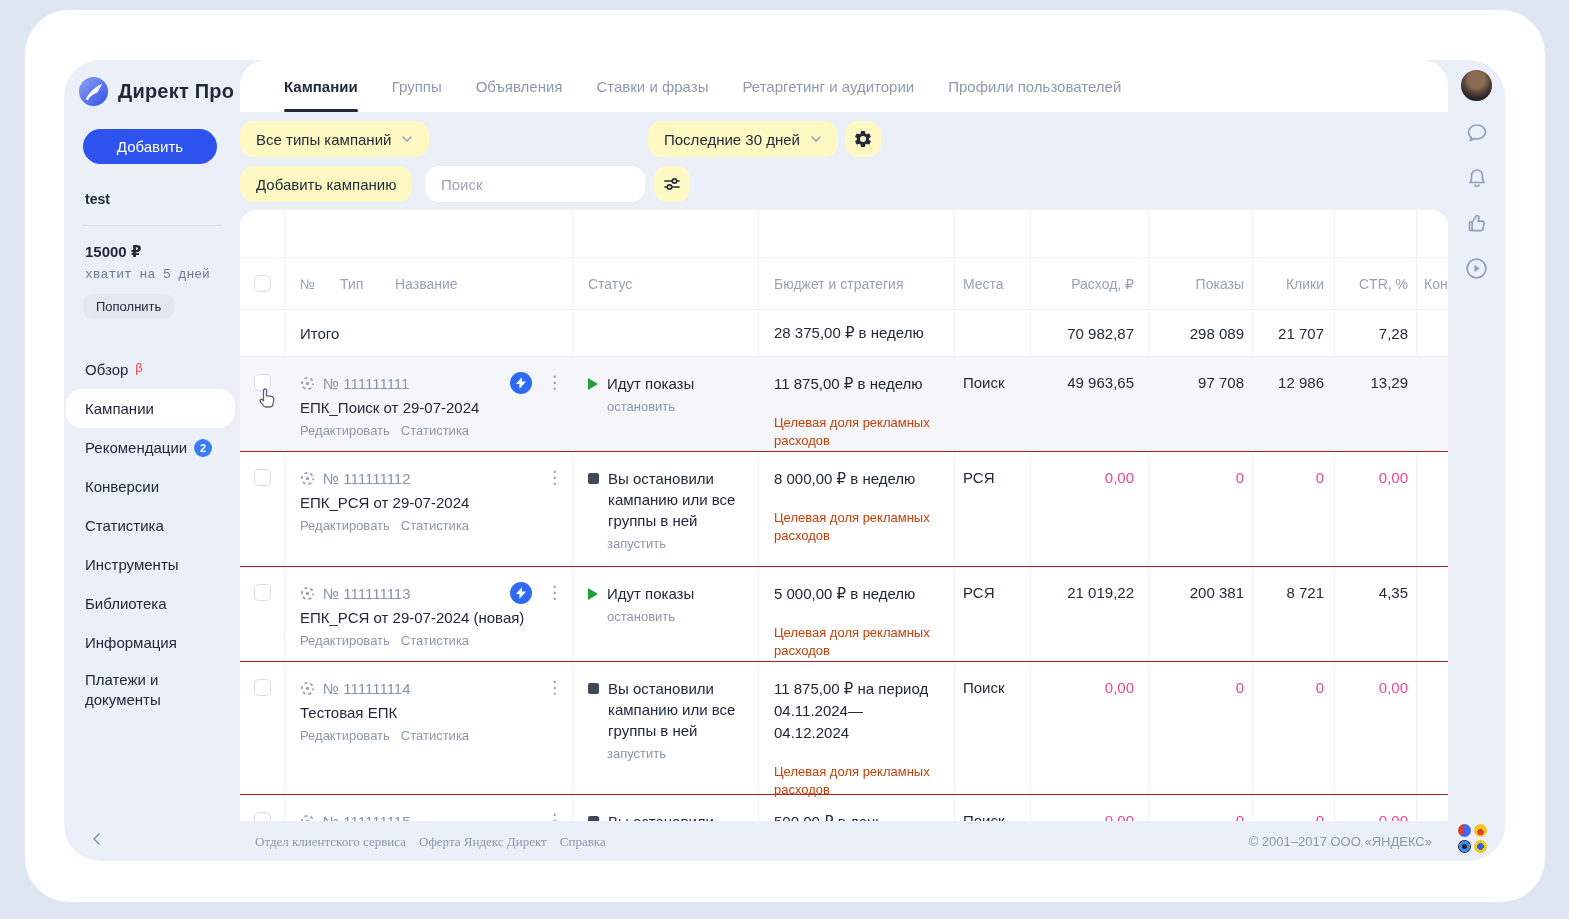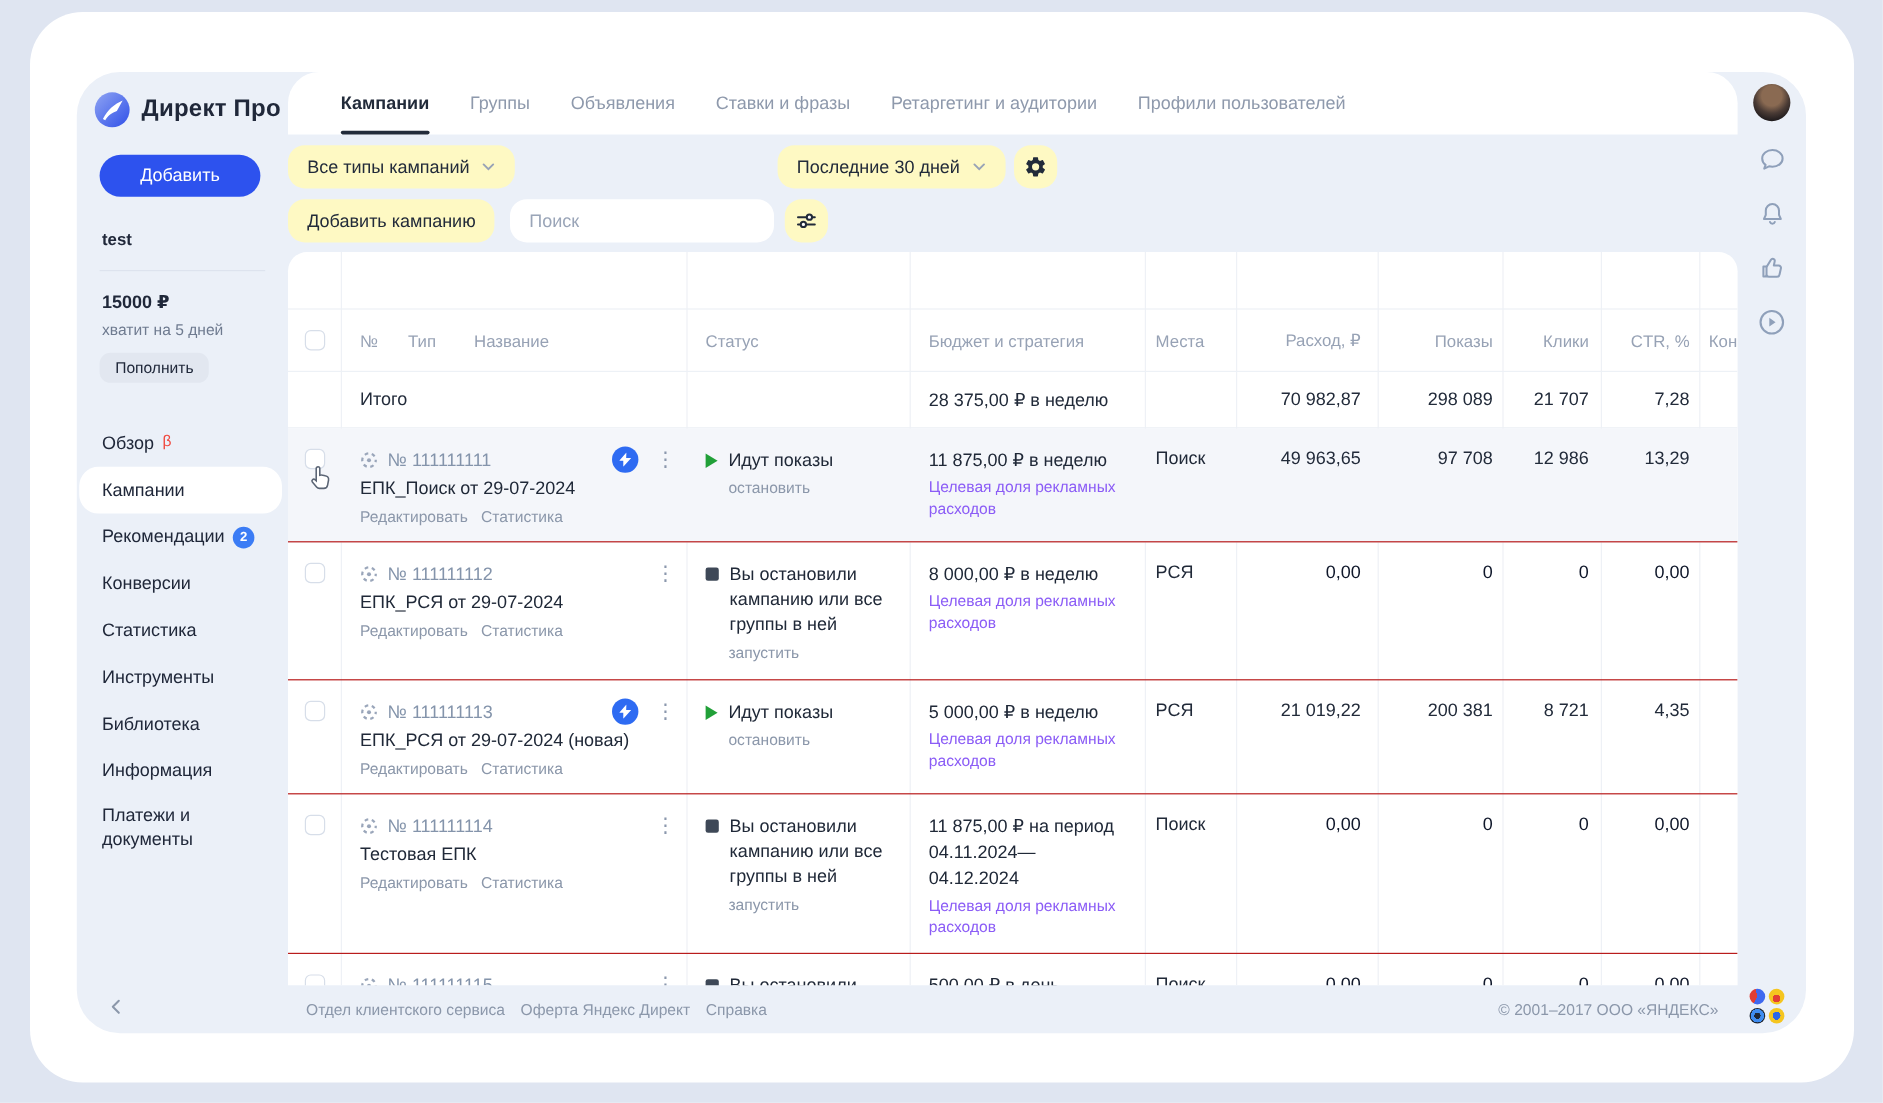--- a/index.html
+++ b/index.html
@@ -11,21 +11,21 @@
 
   
   .sidebar { position:absolute; left:0; top:0; width:176px; height:801px; }
   .brand { position:absolute; left:14px; top:16px; display:flex; align-items:center; gap:9px; }
   .brand-ico { width:31px; height:31px; }
   .brand-txt { font-size:20px; font-weight:700; color:#20283a; letter-spacing:.2px; }
   .btn-add { position:absolute; left:19px; top:69px; width:134px; height:35px; background:#2d52ee; border:none; border-radius:18px; color:#fff; font-size:15px; font-weight:500; font-family:inherit; cursor:pointer; }
   .acct { position:absolute; left:21px; top:131px; font-size:14px; font-weight:700; color:#20283a; }
   .side-div { position:absolute; left:19px; top:165px; width:138px; height:1px; background:#dde3ee; }
   .balance { position:absolute; left:21px; top:183px; font-size:15px; font-weight:700; color:#20283a; }
-  .balance-hint { position:absolute; left:21px; top:207px; font-size:13px; color:#6f7b90; }
+  .balance-hint { position:absolute; left:21px; top:207px; font-size:13px; color:#6f7b90;font-family:Liberation Mono, monospace; }
   .btn-topup { position:absolute; left:19px; top:234px; height:25px; padding:0 13px; background:#e2e7f0; border:none; border-radius:9px; font-size:13px; font-weight:500; color:#20283a; font-family:inherit; cursor:pointer; }
   .menu { position:absolute; left:0; top:290px; width:176px; display:flex; flex-direction:column; }
   .side-item { position:relative; min-height:39px; display:flex; align-items:center; padding:8px 10px 8px 21px; font-size:15px; font-weight:500; color:#20283a; line-height:20px; cursor:pointer; }
   .side-item .si-label { max-width:118px; }
   .side-item.active { background:#fff; border-radius:16px; margin:0 5px 0 2px; padding-left:19px; }
   .si-beta { color:#f0483e; font-size:13px; margin-left:7px; margin-top:-3px; }
   .si-count { width:18px; height:18px; margin-left:7px; border-radius:50%; background:#3b7cf5; color:#fff; font-size:11px; font-weight:700; display:flex; align-items:center; justify-content:center; }
 
   
   .content { position:absolute; left:176px; top:0; width:1208px; height:801px; }
@@ -82,36 +82,36 @@
   .lnk { cursor:pointer; }
   .c-status { position:absolute; left:348px; top:16px; width:154px; }
   .st-line { display:flex; gap:9px; }
   .st-ico { flex:0 0 auto; }
   .st-ico.running { margin-top:5px; width:0; height:0; border-top:6px solid transparent; border-bottom:6px solid transparent; border-left:10px solid #21a038; }
   .st-ico.stopped { margin-top:5px; width:11px; height:11px; background:#3e4857; border-radius:2px; }
   .st-txt { font-size:15px; font-weight:500; color:#202938; line-height:21px; }
   .st-act { margin-top:5px; margin-left:19px; font-size:13px; color:#8b97aa; cursor:pointer; }
   .c-budget { position:absolute; left:534px; top:16px; width:170px; }
   .bline { font-size:15px; font-weight:500; color:#202938; line-height:22px; }
-  .strat { margin-top:2px; font-size:13px; color:#8b5cf6; line-height:18px; }
+  .strat { margin-top:19px; font-size:13px; color:#c2410c; line-height:18px; }
   .c-places { position:absolute; left:723px; top:17px; font-size:15px; color:#202938; }
   .c-num { position:absolute; top:17px; font-size:15px; color:#222b3a; text-align:right; }
   .m-spend{left:790px;width:104px}.m-shows{left:908px;width:96px}.m-clicks{left:1012px;width:72px}.m-ctr{left:1094px;width:74px}
-  .muted-metrics .c-num { color:#0f172a; }
+  .muted-metrics .c-num { color:#ec4899; }
 
   
   .rail { position:absolute; left:1384px; top:0; width:57px; height:801px; }
   .avatar { width:31px; height:31px; border-radius:50%; margin:10px auto 0; background:radial-gradient(circle at 50% 32%, #8a6a52 0 32%, #4a3b35 55%, #1f1b1d 80%); cursor:pointer; }
   .rail-ico { width:26px; height:26px; margin:19px auto 0; display:flex; align-items:center; justify-content:center; cursor:pointer; }
   .rail-ico svg { stroke:#8fa0ba; fill:none; stroke-width:1.7; stroke-linecap:round; stroke-linejoin:round; }
 
   
   .footer { position:absolute; left:0; bottom:0; width:1441px; height:40px; font-size:13px; color:#8b97aa; }
   .f-collapse { position:absolute; left:24px; top:9px; width:20px; height:20px; cursor:pointer; }
-  .f-links { position:absolute; left:191px; top:13px; display:flex; gap:13px; }
+  .f-links { position:absolute; left:191px; top:13px; display:flex; gap:13px;font-family:Liberation Serif, serif; }
   .f-copy { position:absolute; right:73px; top:13px; }
   .f-apps { position:absolute; left:1394px; top:3px; display:grid; grid-template-columns:13px 13px; grid-gap:3px; cursor:pointer; }
   .f-apps i { width:13px; height:13px; border-radius:50%; }
   .app1{background:conic-gradient(from 210deg,#e23d34 0 38%,#3f68ef 38% 100%)}
   .app2{background:radial-gradient(circle at 50% 62%,#e23d34 0 30%,#f5c51f 31%)}
   .app3{background:radial-gradient(circle,#1f2735 0 28%,#3f8cf0 29% 60%,#1f2735 61%)}
   .app4{background:radial-gradient(circle,#2c66e8 0 35%,#f5c51f 36%)}
 
   .cursor-hand { position:absolute; left:191px; top:327px; width:24px; height:24px; pointer-events:none; z-index:9; }
 </style>

